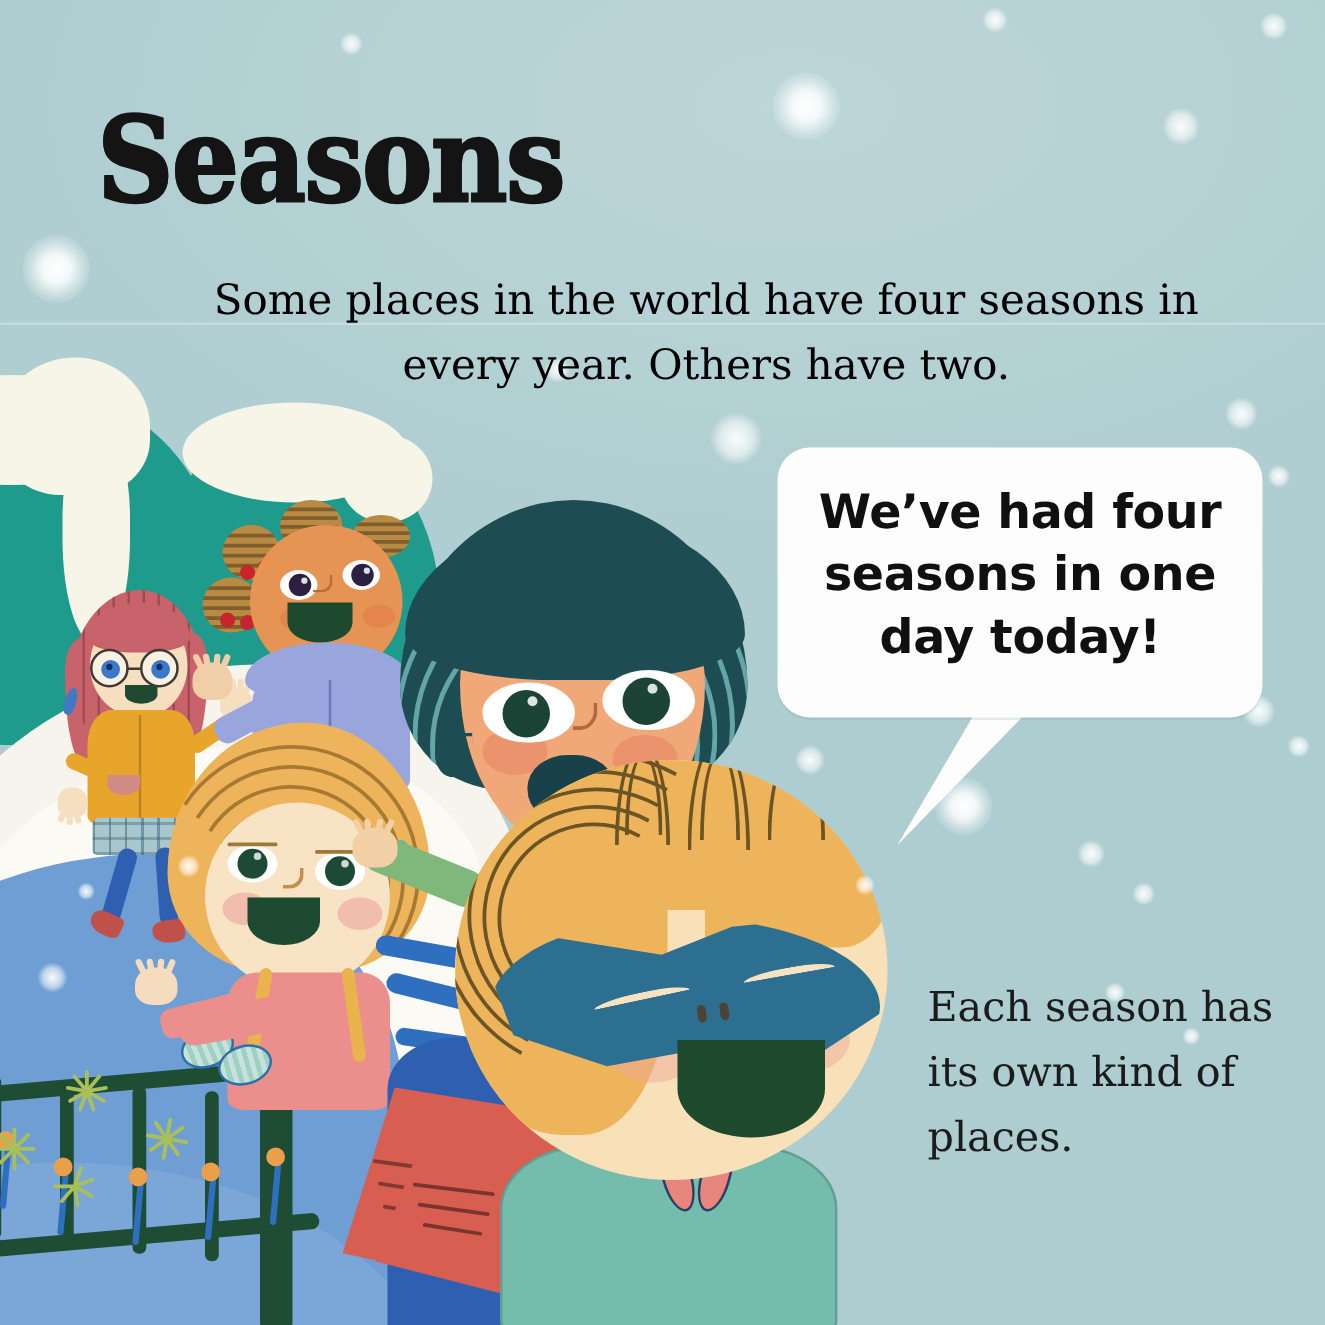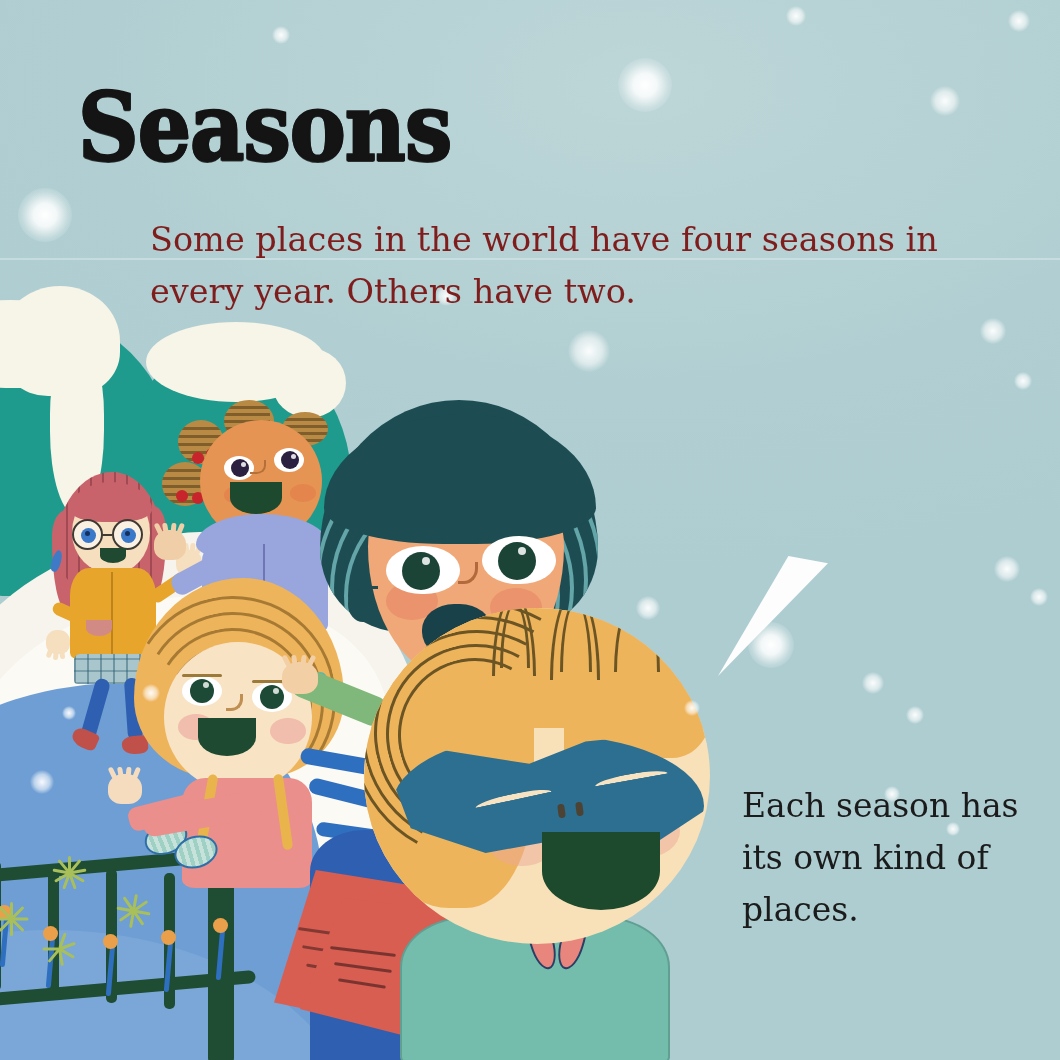--- a/index.html
+++ b/index.html
@@ -354,21 +354,21 @@
        1px 0 0 rgba(20,20,20,.9),
       -1px 0 0 rgba(20,20,20,.9),
        0 1px 0 rgba(20,20,20,.8);
     -webkit-text-stroke:2.2px #141414;
     transform:scaleY(1.12);
     transform-origin:left top;
   }
   #intro{
     position:absolute;left:150px;top:214px;width:830px;
     font-family:"DejaVu Serif", serif;
-    font-size:33.5px;line-height:52px;color:#7f1d1d;
+    font-size:33.5px;line-height:52px;color:#000000;text-align:center;
   }
   #caption{
     position:absolute;left:742px;top:780px;width:290px;
     font-family:"DejaVu Serif", serif;
     font-size:33px;line-height:52px;color:#1b1b1b;
   }
 
   #bubble{
     position:absolute;left:622px;top:358px;width:388px;height:216px;
     background:#fdfdfd;border-radius:26px;
@@ -752,14 +752,17 @@
   <div class="flake" style="left:30px;top:770px;width:24px;height:24px;"></div>
   <div class="flake" style="left:142px;top:684px;width:18px;height:18px;"></div>
   <div class="flake" style="left:62px;top:706px;width:14px;height:14px;"></div>
   <div class="flake" style="left:436px;top:286px;width:20px;height:20px;"></div>
 
   <div id="title">Seasons</div>
   <div id="intro">Some places in the world have four seasons in every year. Others have two.</div>
   <div id="caption">Each season has its own kind of places.</div>
 
   <div id="bubble-tail"></div>
+  <div id="bubble">
+    <div class="txt">We’ve had four seasons in one day today!</div>
+  </div>
 
 </div>
 
 </body></html>

